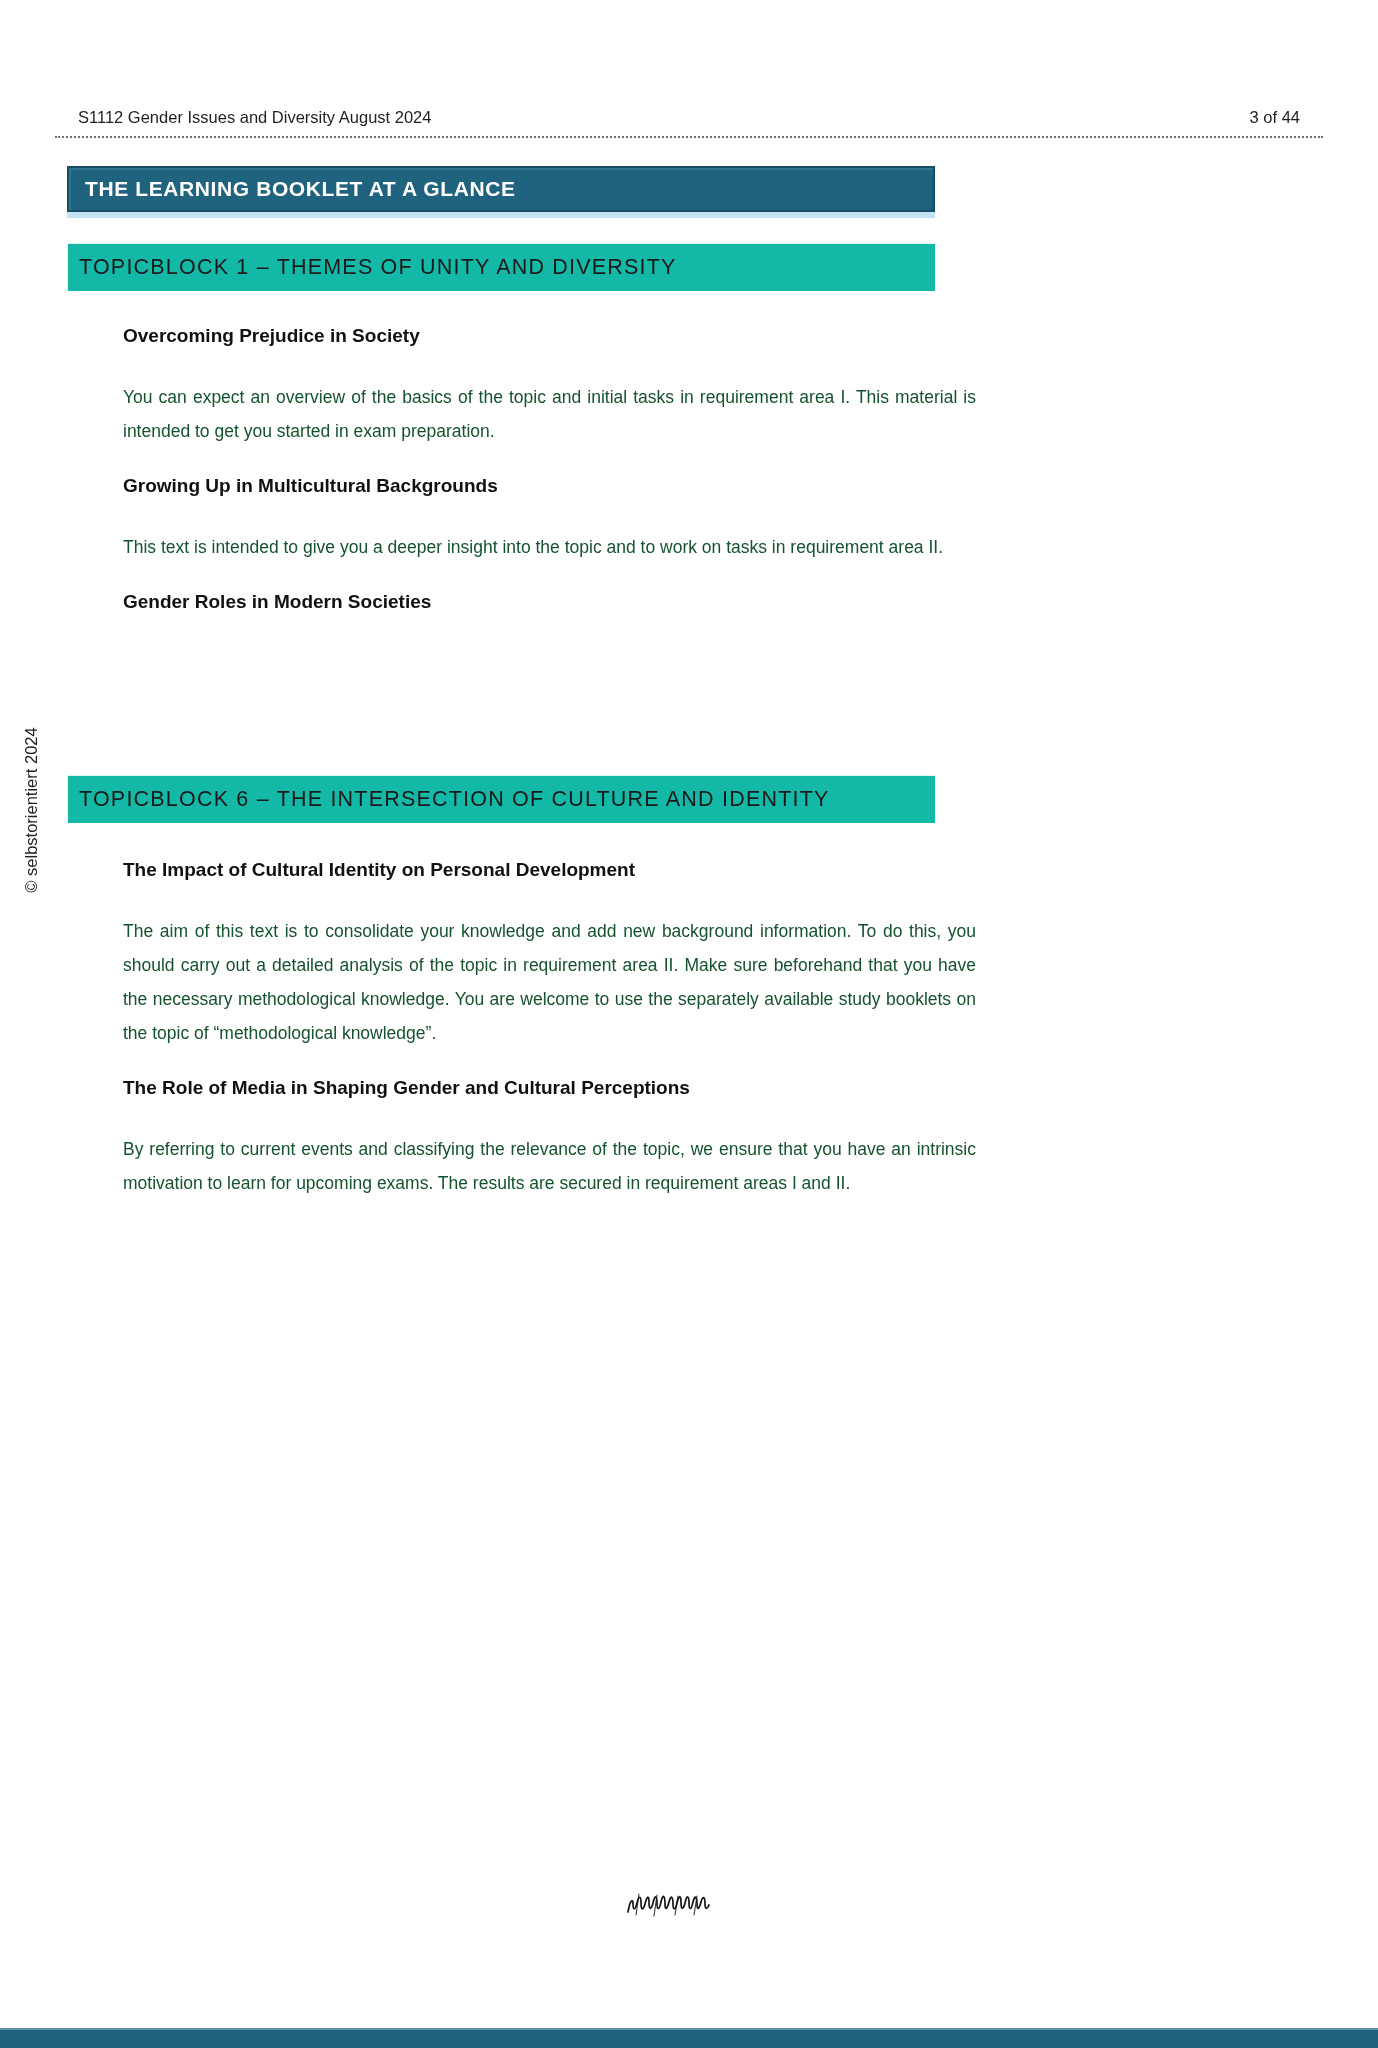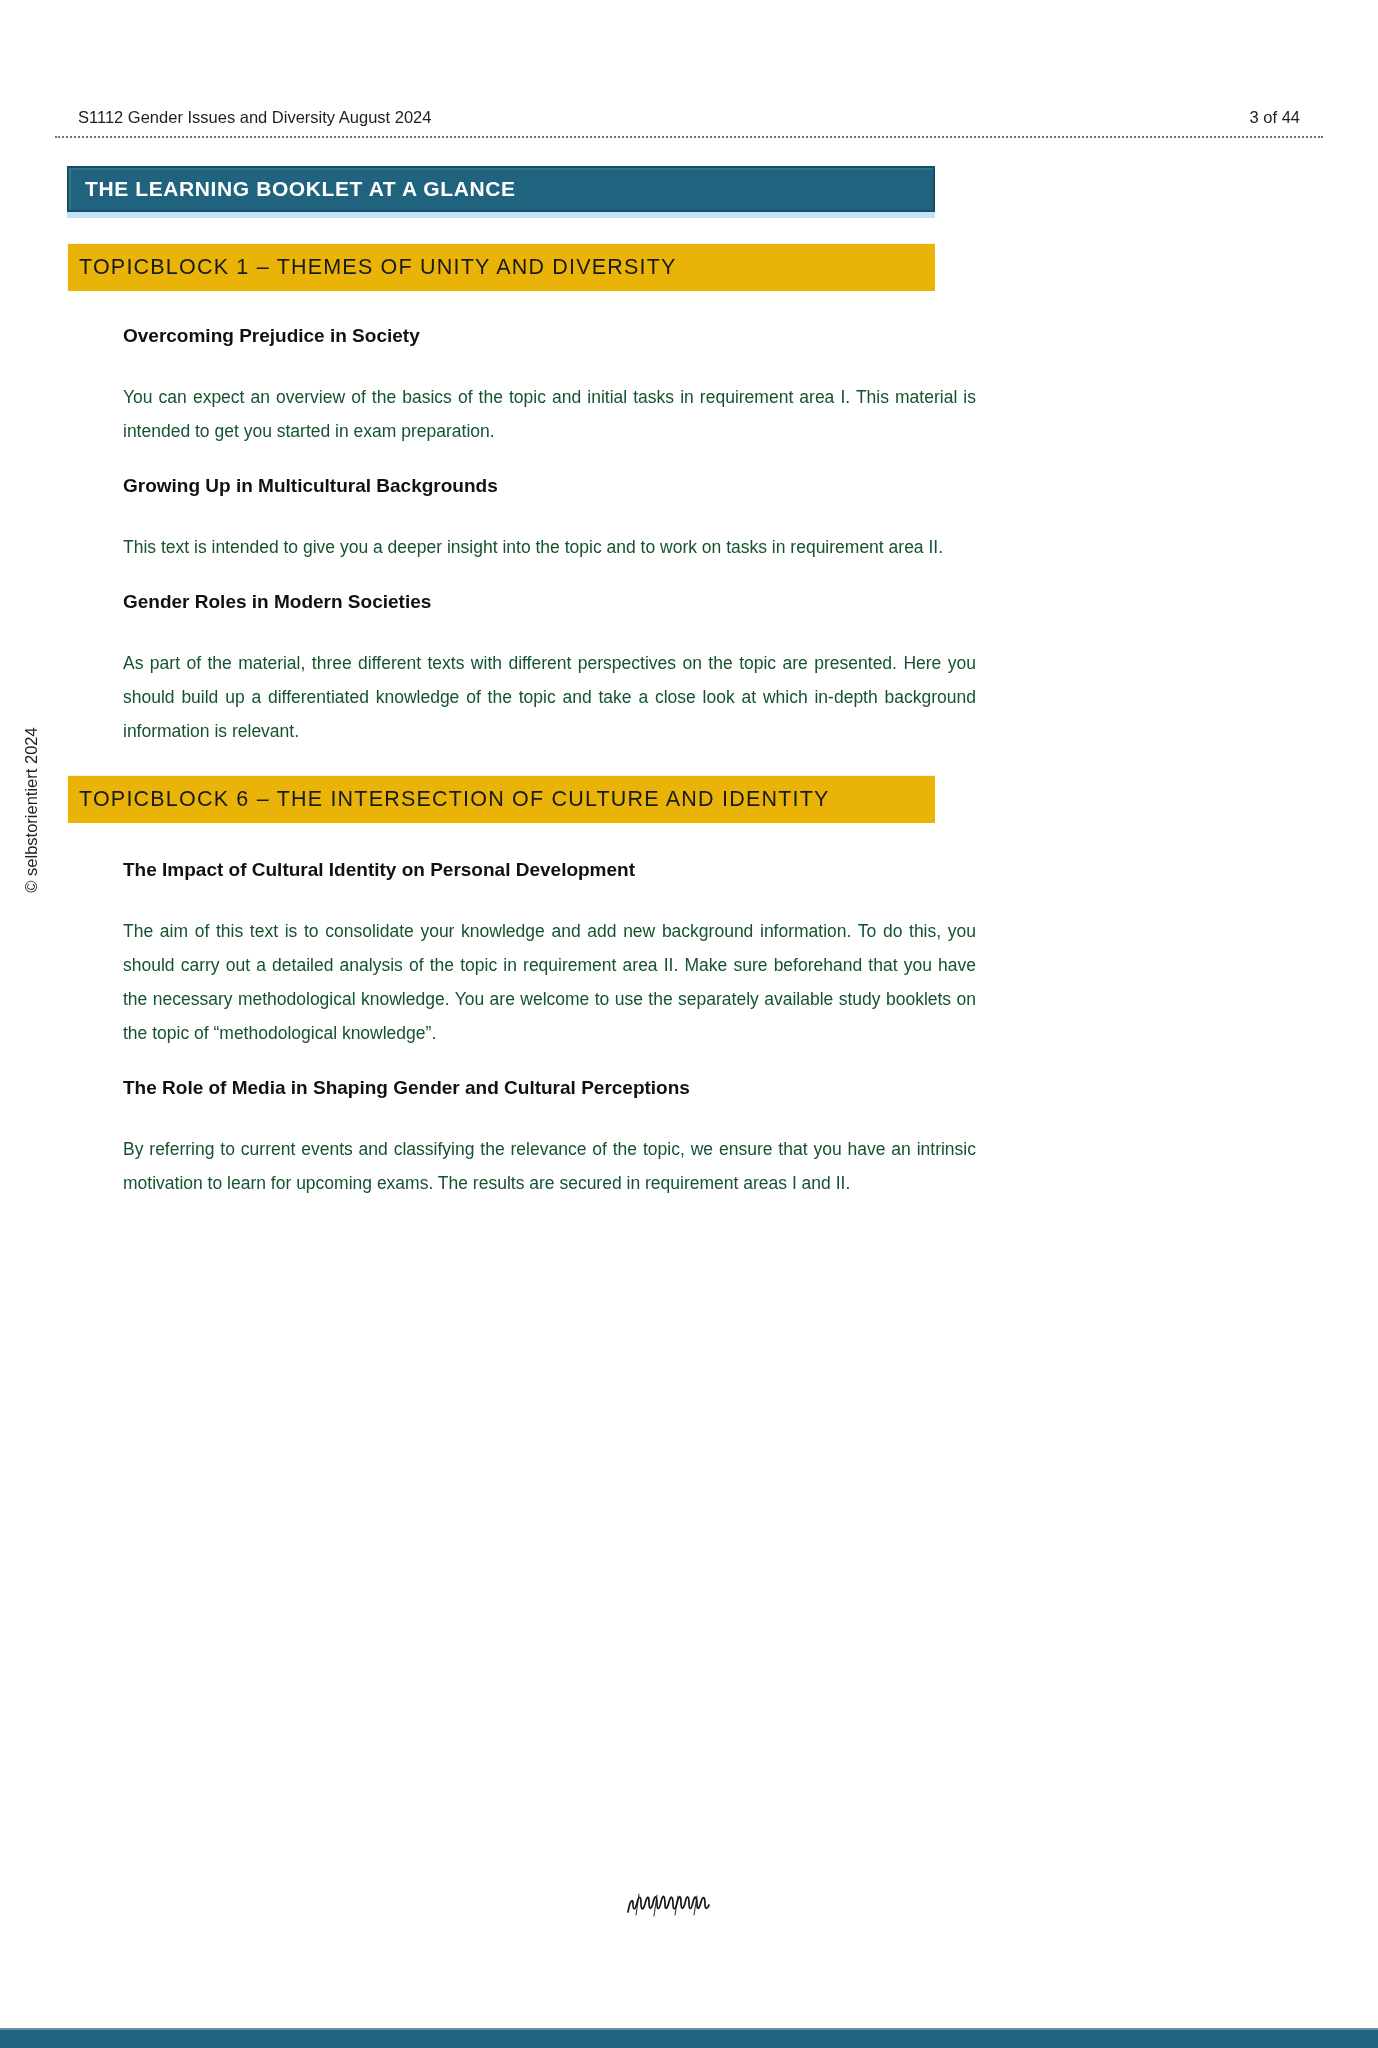--- a/index.html
+++ b/index.html
@@ -43,21 +43,21 @@
     color: #ffffff;
     font-size: 21px;
     font-weight: bold;
     letter-spacing: 0.6px;
     padding-left: 16px;
     white-space: nowrap;
   }
   .banner-light {
     position: absolute;
     left: 67px; width: 868px; height: 48px;
-    background: #eab308;
+    background: #14b8a6;
     box-sizing: border-box;
     box-shadow: inset 1px 1px 0 rgba(255,255,255,0.85);
     display: flex; align-items: center;
   }
   .banner-light span {
     color: #1a1a1a;
     font-size: 21.5px;
     font-weight: 400;
     letter-spacing: 1.2px;
     padding-left: 12px;
@@ -134,21 +134,20 @@
   <div class="banner-light banner-topic-1">
     <span>TOPICBLOCK 1 – THEMES OF UNITY AND DIVERSITY</span>
   </div>
 
   <div class="content-block block-1">
     <h3>Overcoming Prejudice in Society</h3>
     <p>You can expect an overview of the basics of the topic and initial tasks in requirement area I. This material is intended to get you started in exam preparation.</p>
     <h3>Growing Up in Multicultural Backgrounds</h3>
     <p>This text is intended to give you a deeper insight into the topic and to work on tasks in requirement area II.</p>
     <h3>Gender Roles in Modern Societies</h3>
-    <p>As part of the material, three different texts with different perspectives on the topic are presented. Here you should build up a differentiated knowledge of the topic and take a close look at which in-depth background information is relevant.</p>
   </div>
 
   <div class="banner-light banner-topic-2">
     <span>TOPICBLOCK 6 – THE INTERSECTION OF CULTURE AND IDENTITY</span>
   </div>
 
   <div class="content-block block-2">
     <h3>The Impact of Cultural Identity on Personal Development</h3>
     <p>The aim of this text is to consolidate your knowledge and add new background information. To do this, you should carry out a detailed analysis of the topic in requirement area II. Make sure beforehand that you have the necessary methodological knowledge. You are welcome to use the separately available study booklets on the topic of “methodological knowledge”.</p>
     <h3>The Role of Media in Shaping Gender and Cultural Perceptions</h3>

